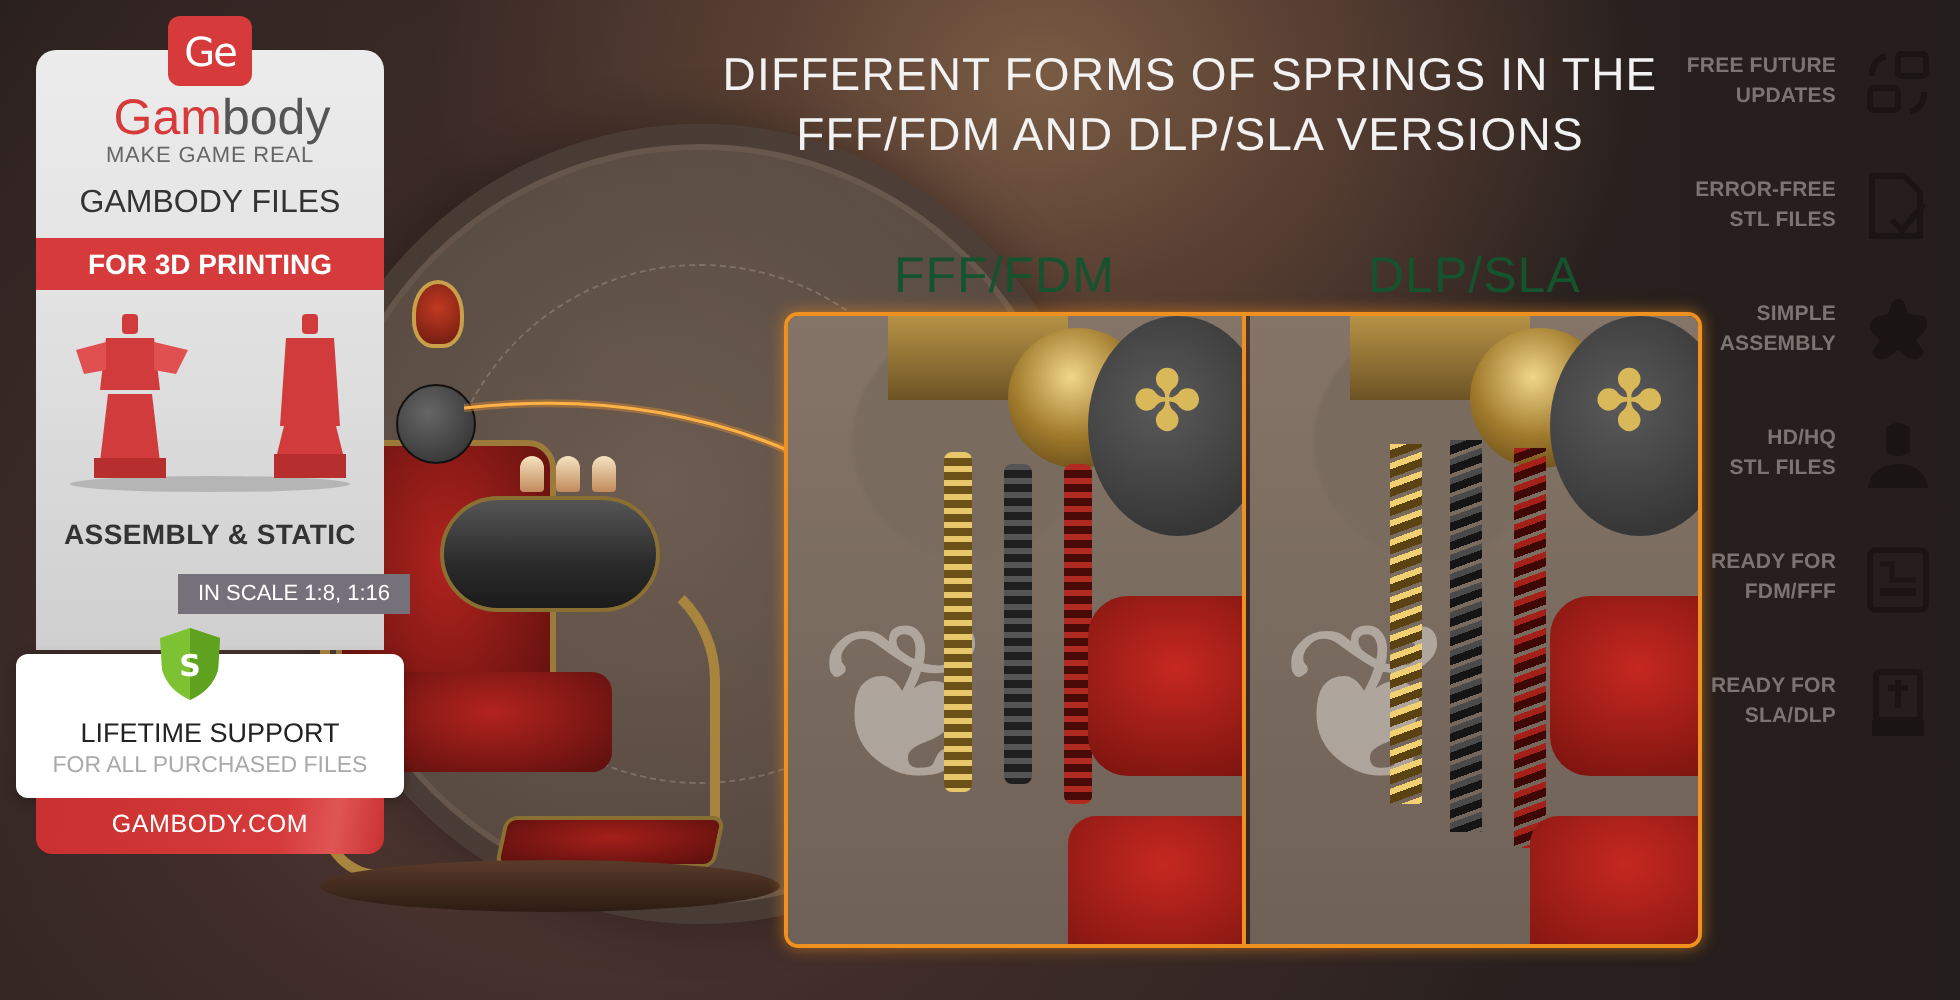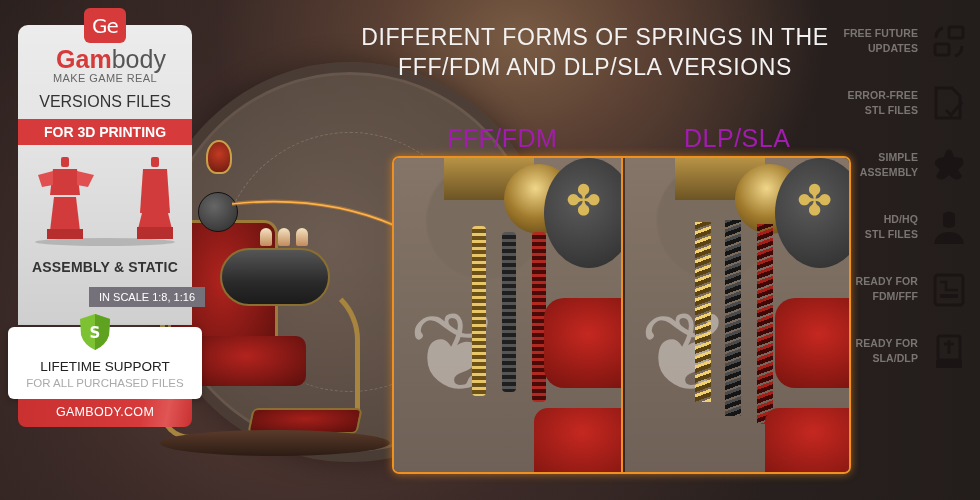--- a/index.html
+++ b/index.html
@@ -61,21 +61,21 @@
     position: absolute; left: 0; top: 0; width: 174px; height: 300px;
     background: linear-gradient(180deg, #ececec 0%, #e3e3e3 40%, #cfcfcf 100%);
     border-radius: 10px 10px 0 0;
   }
   .logo-badge {
     position: absolute; left: 66px; top: -17px; width: 42px; height: 35px; border-radius: 6px;
     background: #d63a3a; color: #fff; font-family: "DejaVu Sans", sans-serif; font-size: 20px;
     display: flex; align-items: center; justify-content: center; letter-spacing: -1px;
   }
   .brand { position: absolute; left: 0; width: 174px; top: 21px; text-align: center; font-size: 25px; line-height: 26px; color: #555; }
-  .brand b { color: #d63a3a; font-weight: bold; margin-left: 12px; }
+  .brand b { color: #d63a3a; font-weight: normal; margin-left: 12px; }
   .tagline { position: absolute; left: 0; width: 174px; top: 47px; text-align: center; font-size: 11px; color: #666; letter-spacing: 0.4px; }
   .premium { position: absolute; left: 0; width: 174px; top: 68px; text-align: center; font-size: 16px; color: #333; }
   .print-banner {
     position: absolute; left: 0; top: 94px; width: 174px; height: 26px; background: #d63a3a;
     color: #fff; font-weight: bold; font-size: 14px; text-align: center; line-height: 26px;
   }
   .figures { position: absolute; left: 0; top: 130px; width: 174px; height: 95px; }
   .assembly { position: absolute; left: 0; width: 174px; top: 234px; text-align: center; font-size: 14px; font-weight: bold; color: #333; letter-spacing: 0.2px; }
   .scale-pill {
     position: absolute; left: 29px; top: 262px; width: 116px; height: 20px; background: #75717a;
@@ -92,21 +92,21 @@
     position: absolute; left: 0; top: 374px; width: 174px; height: 28px; border-radius: 0 0 8px 8px;
     background: linear-gradient(100deg, #c93030 0%, #d63a3a 70%, #e05555 85%, #c93030 100%);
     color: #fff; font-size: 12.5px; text-align: center; line-height: 26px; letter-spacing: 0.3px;
   }
 
   
   .headline {
     position: absolute; left: 345px; top: 22px; width: 500px; text-align: center;
     color: #f2f2f2; font-size: 23px; line-height: 30px; letter-spacing: 0.6px;
   }
-  .col-label { position: absolute; top: 124px; color: #a21caf; font-size: 25px; letter-spacing: 0.5px; }
+  .col-label { position: absolute; top: 124px; color: #14532d; font-size: 25px; letter-spacing: 0.5px; }
   .col-label.fdm { left: 447px; }
   .col-label.dlp { left: 684px; }
 
   
   .compare {
     position: absolute; left: 392px; top: 156px; width: 459px; height: 318px;
     border: 2px solid #f0901e; border-radius: 7px; overflow: hidden;
     box-shadow: 0 0 8px rgba(240,140,30,0.6);
   }
   .pane { position: absolute; top: 0; height: 100%; overflow: hidden;
@@ -169,21 +169,21 @@
   <path d="M0 8 Q 90 -2 164 30" stroke="#ffb347" stroke-width="1.6" fill="none"></path>
 </svg>
 
 <div class="card">
   <div class="card-top">
     <div class="logo-badge">
       <span>Ge</span>
     </div>
     <div class="brand"><b>Gam</b><span>body</span></div>
     <div class="tagline">MAKE GAME REAL</div>
-    <div class="premium">VERSIONS FILES</div>
+    <div class="premium">GAMBODY FILES</div>
     <div class="print-banner">FOR 3D PRINTING</div>
 
     <svg class="figures" viewBox="0 0 174 95">
       <ellipse cx="87" cy="87" rx="70" ry="4" fill="#b5b5b5"></ellipse>
 
       <g fill="#d23b3b">
         <rect x="43" y="2" width="8" height="10" rx="2"></rect>
         <polygon points="35,14 59,14 62,40 32,40"></polygon>
         <polygon points="20,20 35,16 35,30 24,32" fill="#e15050"></polygon>
         <polygon points="59,16 76,20 70,32 59,30" fill="#e15050"></polygon>

